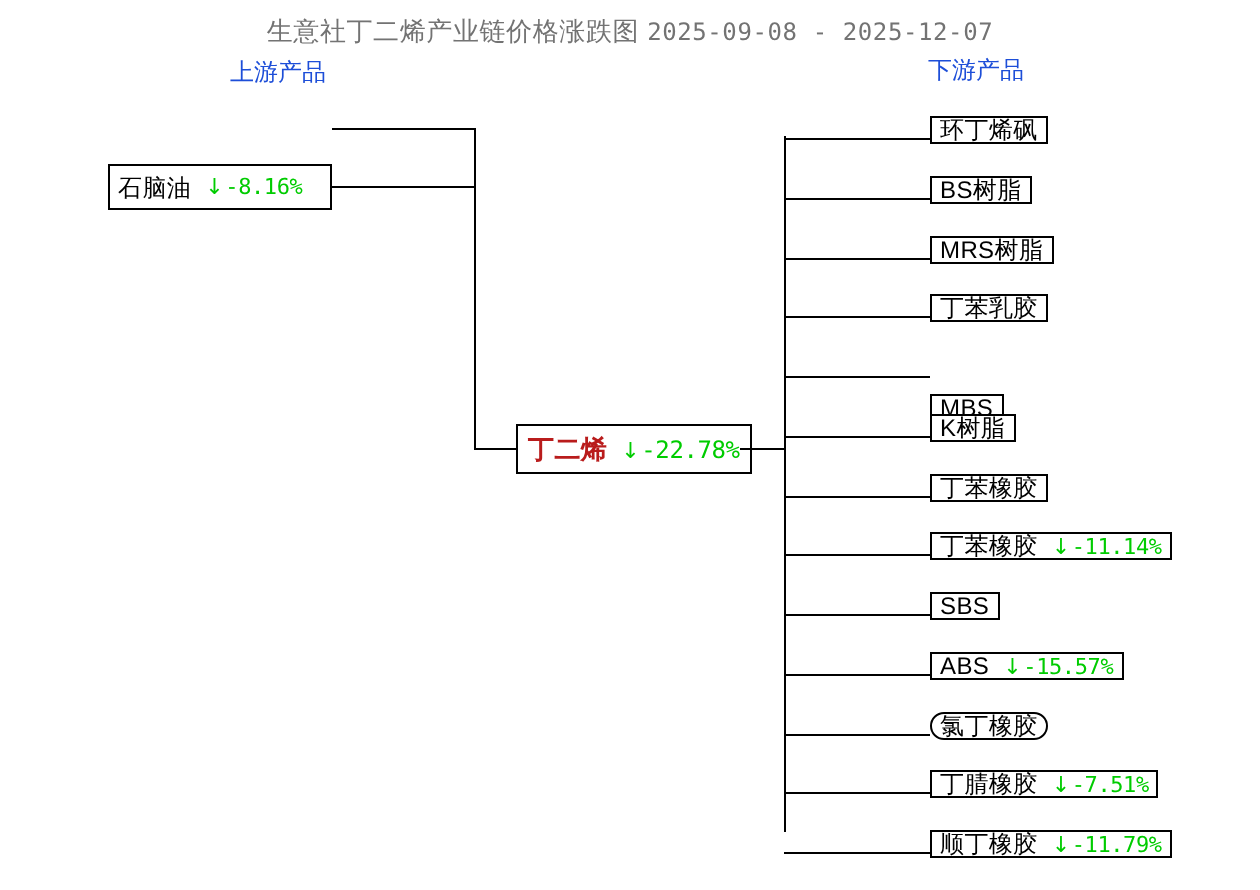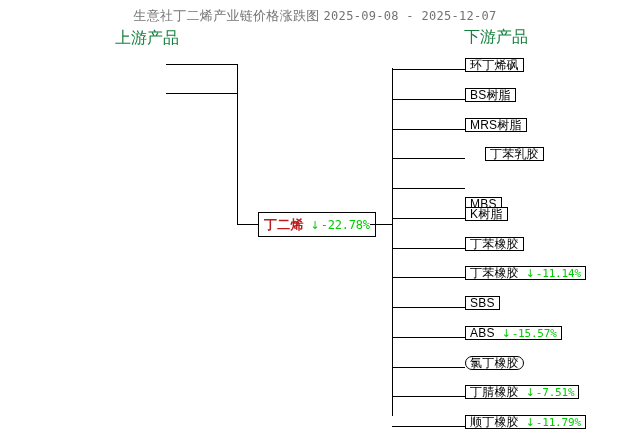--- a/index.html
+++ b/index.html
@@ -21,22 +21,22 @@
     color:#737373;
     letter-spacing:0.3px;
     white-space:nowrap;
   }
   .title .t-name{margin-right:4px;}
   .title .t-range{font-family:"DejaVu Sans Mono","Liberation Mono",monospace;font-size:12px;}
 
   
   .col-head{
     position:absolute;
-    font-size:16px;
-    color:#15803d;
+    font-size:12px;
+    color:#1d4ed8;
     white-space:nowrap;
   }
   #head-up{left:115px;top:28px;}
   #head-down{left:464px;top:27px;}
 
   
   .node{
     position:absolute;
     border:1px solid #000;
     background:#fff;
@@ -86,20 +86,24 @@
 
 <div id="stage">
 
   <div class="title">
     <span class="t-name">生意社丁二烯产业链价格涨跌图</span><span class="t-range">2025-09-08 - 2025-12-07</span>
   </div>
 
   <div class="col-head" id="head-up">上游产品</div>
   <div class="col-head" id="head-down">下游产品</div>
 
+  <div class="node" id="up-1">
+    <span class="nm">石脑油</span>
+    <span class="chg"><span class="arrow">↓</span><span>-8.16%</span></span>
+  </div>
 
   <div class="ln h" style="left:166px;top:64px;width:72px;"></div>
   <div class="ln h" style="left:166px;top:93px;width:72px;"></div>
   <div class="ln v" style="left:237px;top:64px;height:161px;"></div>
   <div class="ln h" style="left:237px;top:224px;width:22px;"></div>
 
   <div class="node" id="center">
     <span class="nm">丁二烯</span>
     <span class="chg"><span class="arrow">↓</span><span>-22.78%</span></span>
   </div>
@@ -110,21 +114,21 @@
   <div id="downstream-group">
       <div class="node dn" style="top: 58px;">
         <span class="nm">环丁烯砜</span>
       </div>
       <div class="node dn" style="top: 88px;">
         <span class="nm">BS树脂</span>
       </div>
       <div class="node dn" style="top: 118px;">
         <span class="nm">MRS树脂</span>
       </div>
-      <div class="node dn" style="top: 147px; margin-left: 20px;">
+      <div class="node dn" style="top: 147px;">
         <span class="nm">丁苯乳胶</span>
       </div>
       <div class="node dn" style="top: 177px; margin-top: 20px;">
         <span class="nm">MBS</span>
       </div>
       <div class="node dn" style="top: 207px;">
         <span class="nm">K树脂</span>
       </div>
       <div class="node dn" style="top: 237px;">
         <span class="nm">丁苯橡胶</span>

